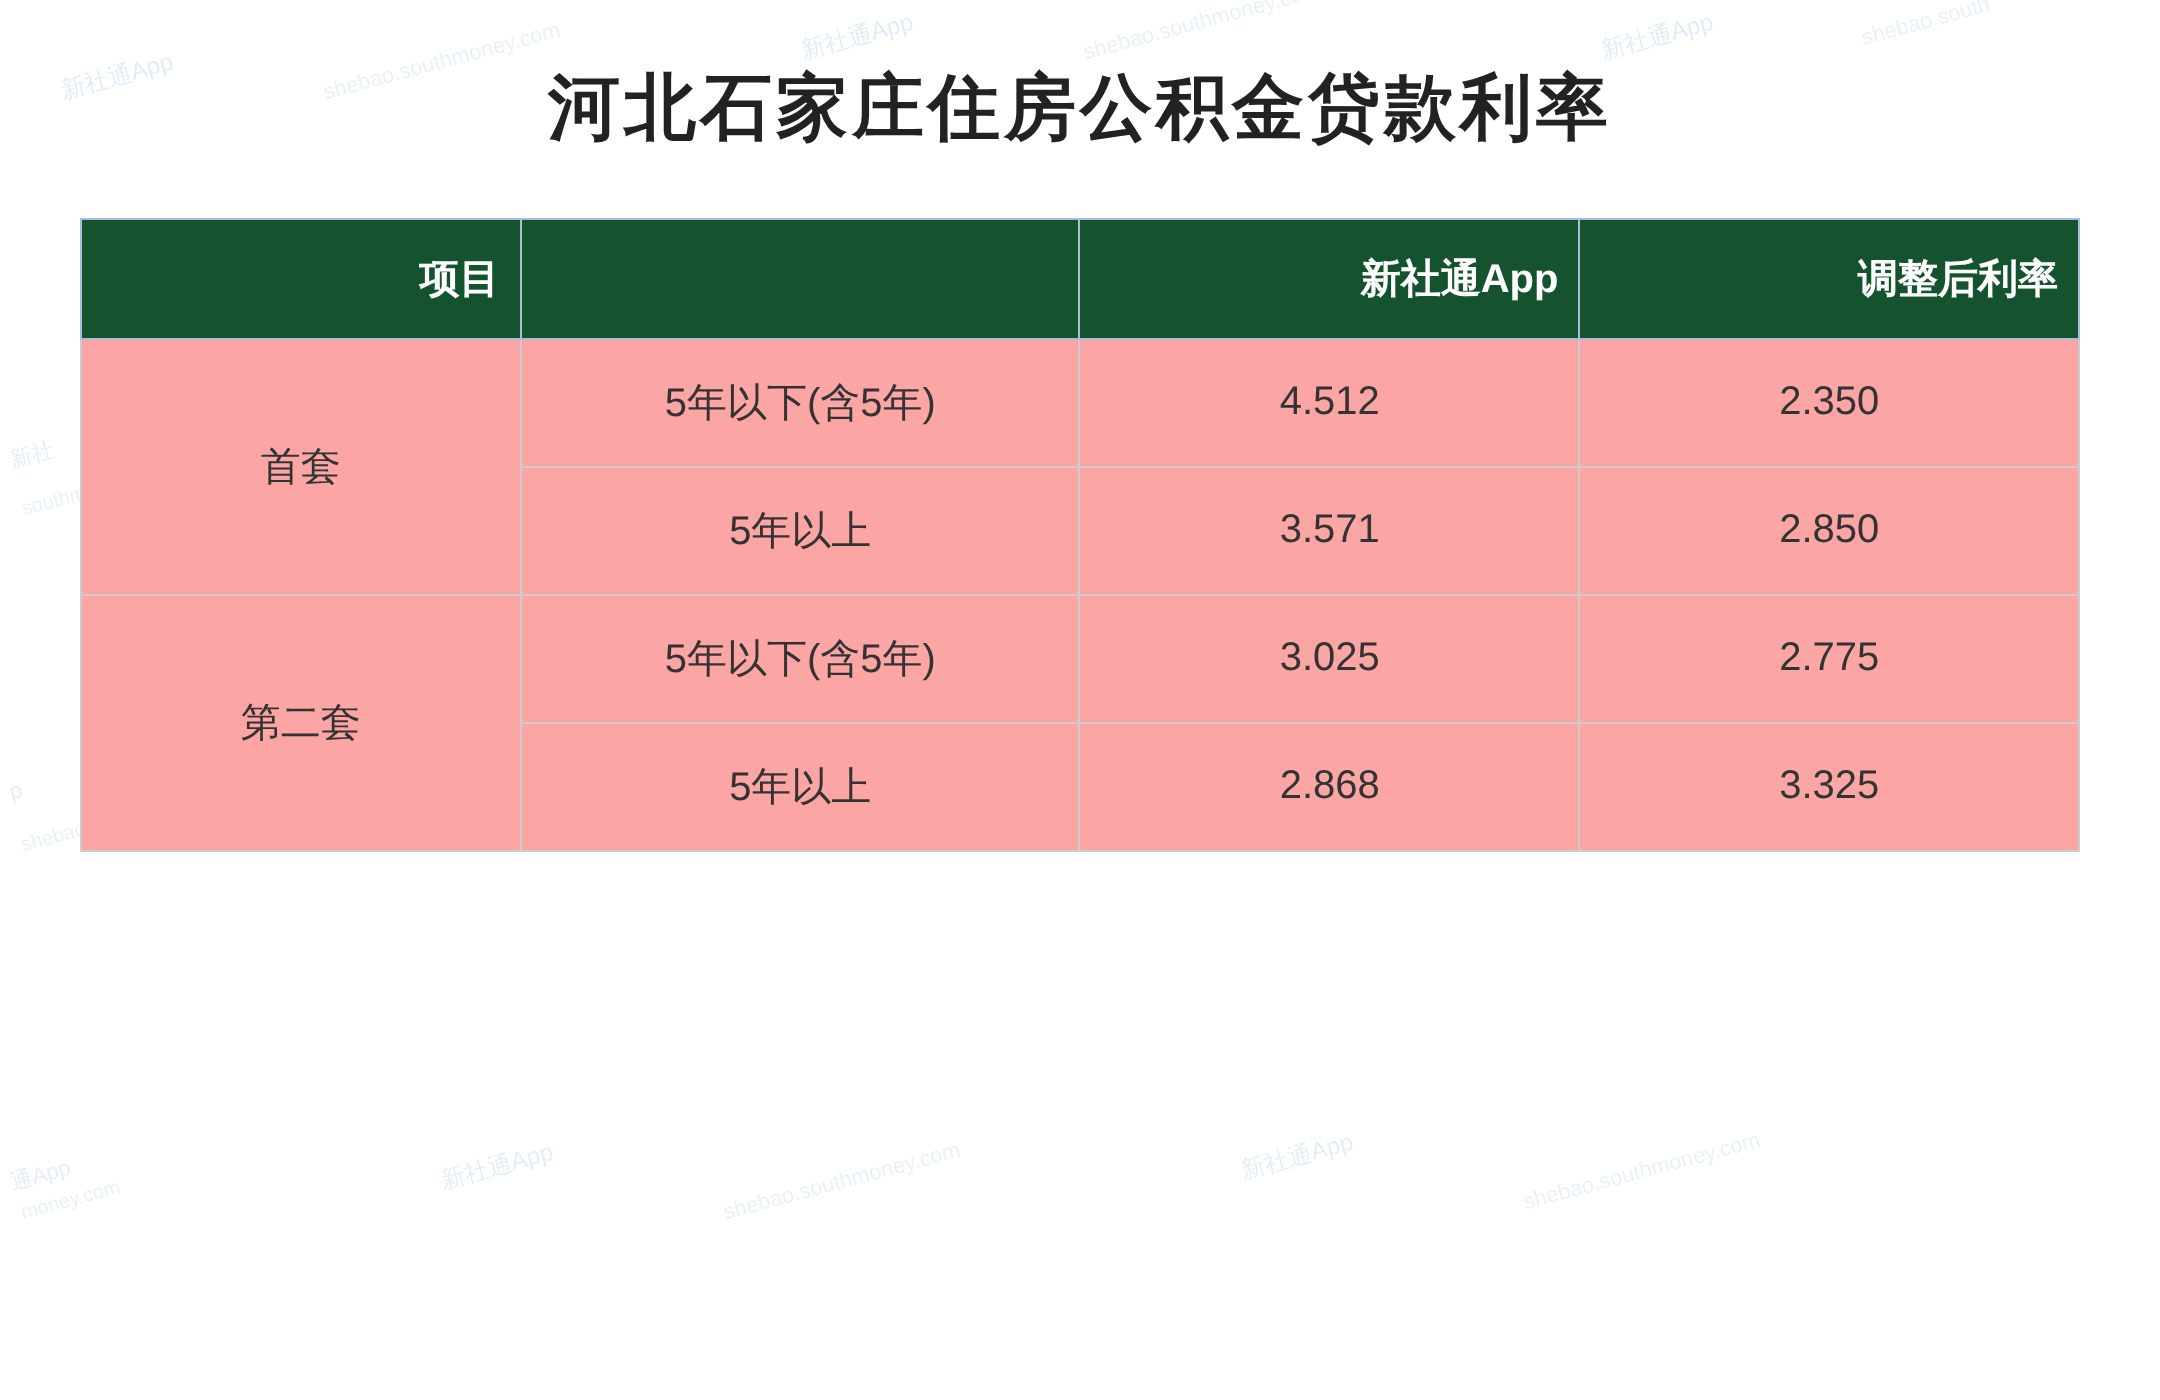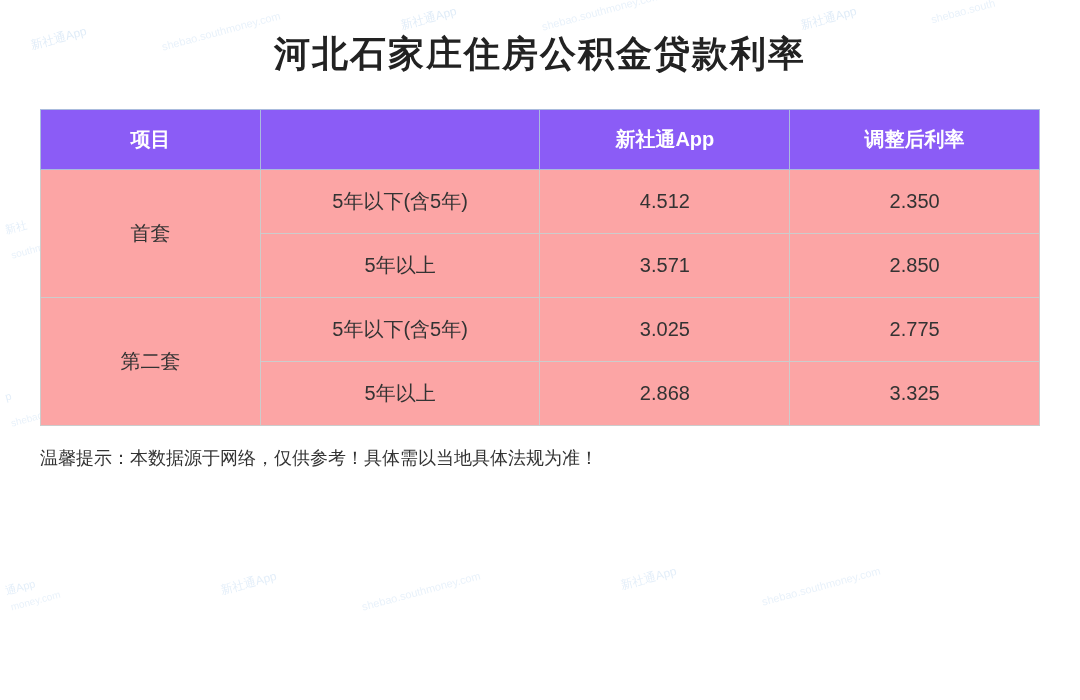--- a/index.html
+++ b/index.html
@@ -44,26 +44,26 @@
       letter-spacing: 2px;
     }
 
     .rate-table {
       width: 100%;
       border-collapse: collapse;
       border: 1.5px solid #cccccc;
     }
 
     .rate-table th {
-      background-color: #8b5cf6;
+      background-color: #14532d;
       color: #ffffff;
       font-size: 20px;
       font-weight: bold;
       padding: 16px 10px;
-      text-align: center;
+      text-align: right;
       border: 1.5px solid #aabbdd;
     }
 
     .rate-table td {
       border: 1.5px solid #cccccc;
       text-align: center;
       font-size: 20px;
       color: #333333;
       padding: 18px 10px;
       background: #fca5a5;
@@ -161,15 +161,14 @@
           <td class="after-rate">2.775</td>
         </tr>
         <tr>
           <td>5年以上</td>
           <td>2.868</td>
           <td class="after-rate">3.325</td>
         </tr>
       </tbody>
   </table>
 
-  <p class="footer-note">温馨提示：本数据源于网络，仅供参考！具体需以当地具体法规为准！</p>
 
 </div>
 
 </body></html>

